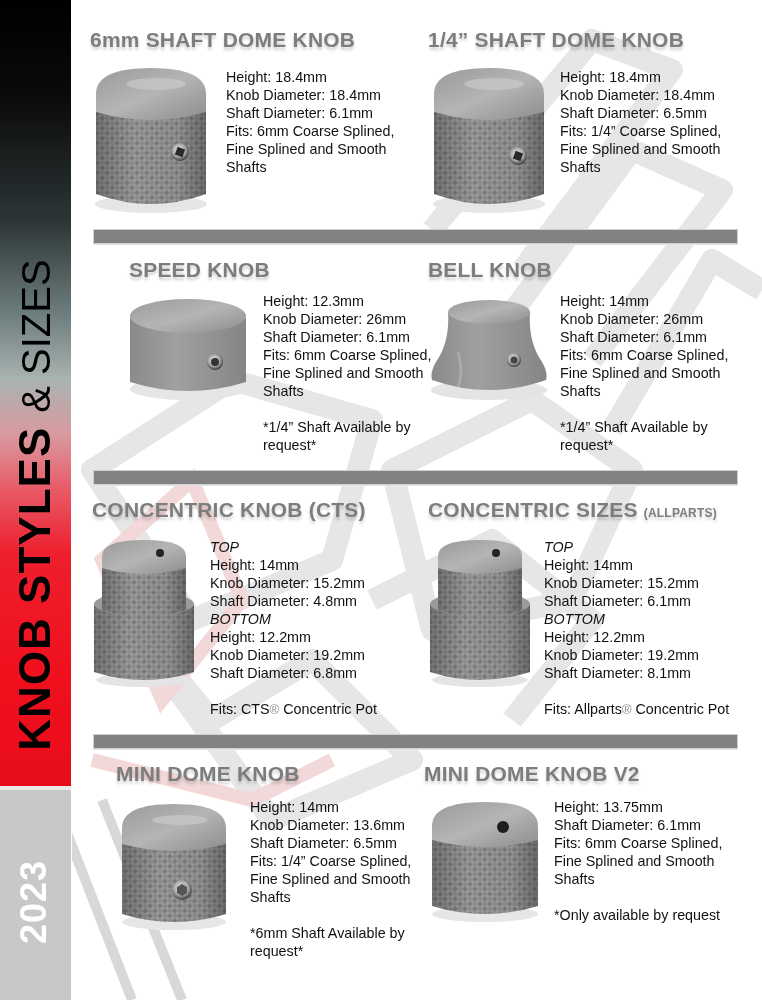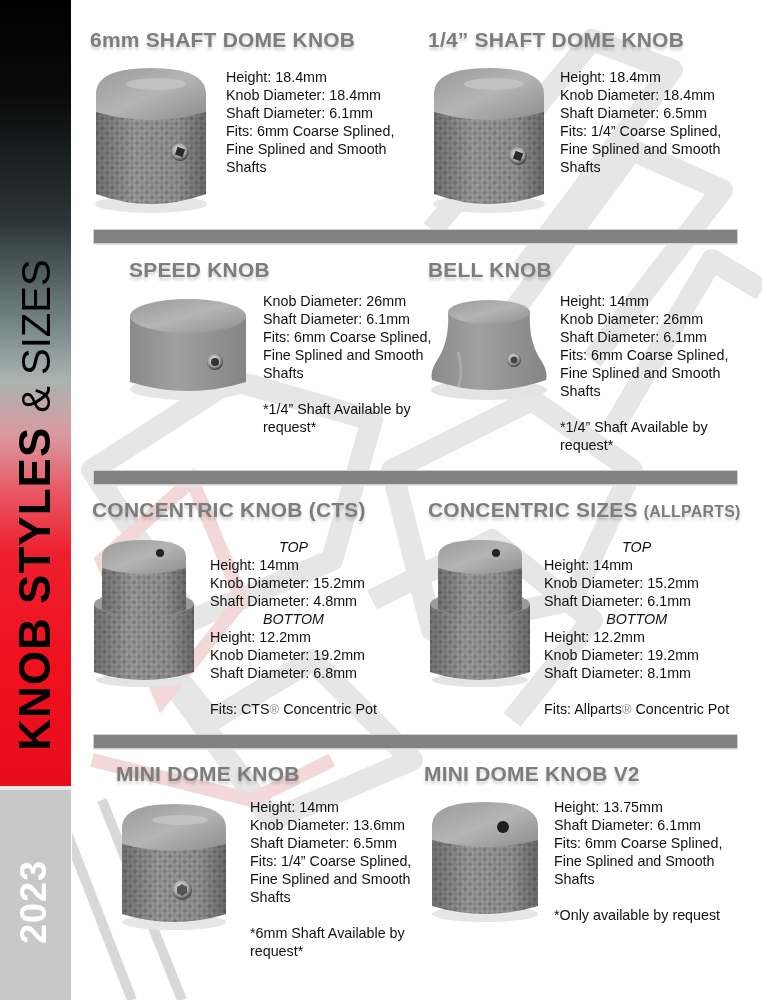--- a/index.html
+++ b/index.html
@@ -37,25 +37,25 @@
   
   .content { position: absolute; left: 72px; top: 0; width: 690px; height: 1000px; z-index: 3; }
   .divider-bar { position: absolute; left: 21px; width: 645px; height: 15px; background: #828282; border: 1px solid #d0d0d0; box-shadow: 0 1px 0 #e4e4e4; }
 
   .card { position: absolute; width: 340px; }
   .card-title {
     position: absolute; top: 0; left: 0; white-space: nowrap;
     font-size: 21px; font-weight: 700; color: #7d7d7d; letter-spacing: 0.2px;
     text-shadow: 0 3px 3px rgba(0,0,0,0.18);
   }
-  .card-title .small { font-size: 16px; text-align: right; }
+  .card-title .small { font-size: 12px; text-align: right; }
   .knob-img { position: absolute; }
   .specs { position: absolute; font-size: 14.3px; line-height: 18px; color: #111; white-space: nowrap; }
   .specs .k { font-weight: 400; }
-  .specs .it { font-style: italic; text-align: center; }
+  .specs .it { font-style: italic; }
   .specs .gap { height: 18px; }
   .reg { color: #8a8a8a; font-size: 13px; }
 </style>
 </head>
 <body>
 
 <svg width="0" height="0" style="position:absolute">
   <defs>
     <pattern id="knurl" width="7" height="7" patternUnits="userSpaceOnUse" patternTransform="rotate(45)">
       <rect width="7" height="7" fill="#8a8a8a"></rect>
@@ -170,20 +170,21 @@
   <div class="card" style="left:20px; top:258px; height:200px;margin-left:37px;">
     <div class="card-title">SPEED KNOB</div>
     <svg class="knob-img" style="left:-2px; top:36px" width="122" height="110" viewBox="0 0 122 110">
       <ellipse cx="61" cy="95" rx="58" ry="11" fill="#e6e6e6"></ellipse>
       <path d="M3 24 L3 88 Q61 106 119 88 L119 24 Z" fill="url(#smoothBody)"></path>
       <ellipse cx="61" cy="22" rx="58" ry="17" fill="url(#topShade)"></ellipse>
       <circle cx="88" cy="68" r="8" fill="url(#screw)"></circle>
       <circle cx="88" cy="68" r="4" fill="#333"></circle>
     </svg>
     <div class="specs" style="left:134px; top:34px">
+      <div><span class="k">Height:</span> <span>12.3mm</span></div>
       <div><span class="k">Knob Diameter:</span> <span>26mm</span></div>
       <div><span class="k">Shaft Diameter:</span> <span>6.1mm</span></div>
       <div><span class="k">Fits:</span> <span>6mm Coarse Splined,</span></div>
       <div>Fine Splined and Smooth</div>
       <div>Shafts</div>
       <div class="gap"></div>
       <div>*1/4” Shaft Available by</div>
       <div>request*</div>
     </div>
   </div>

